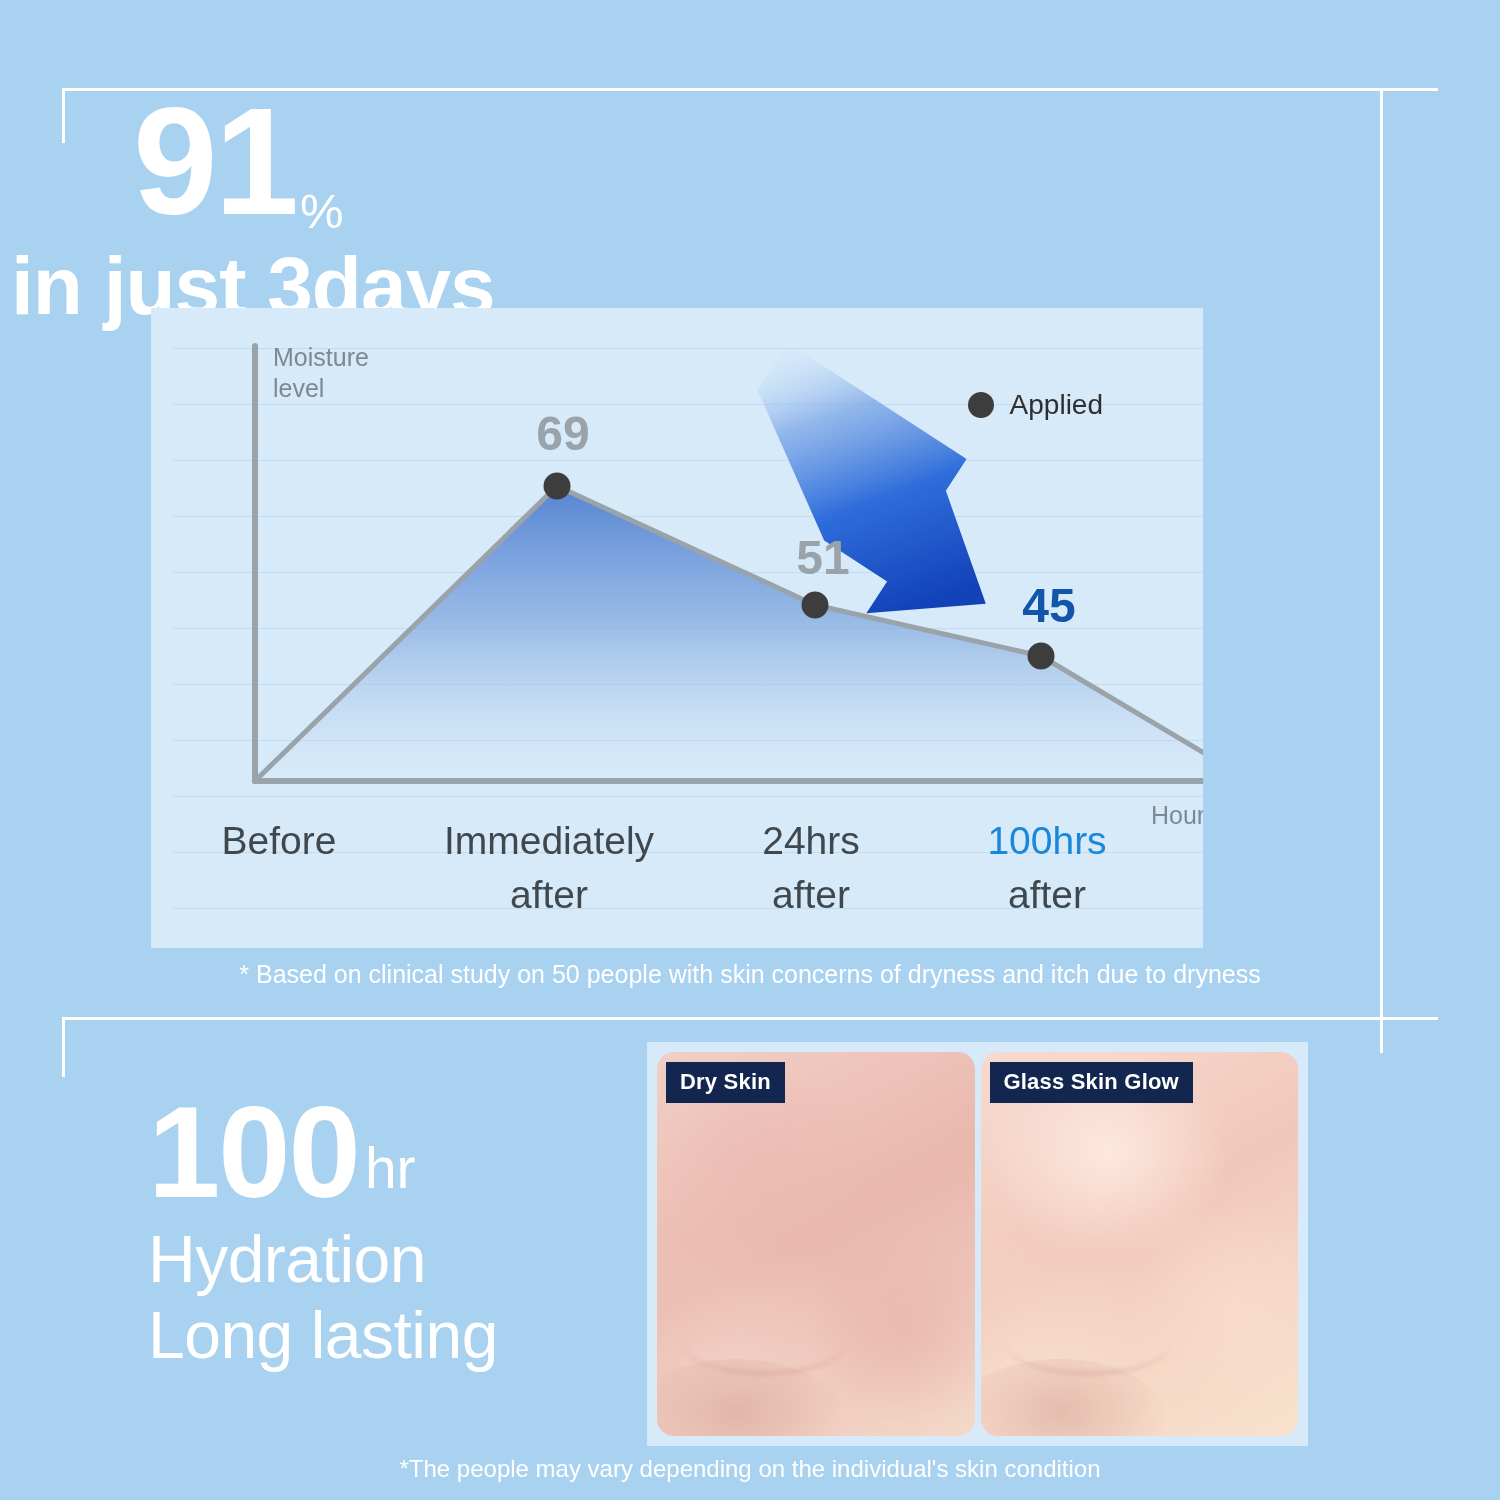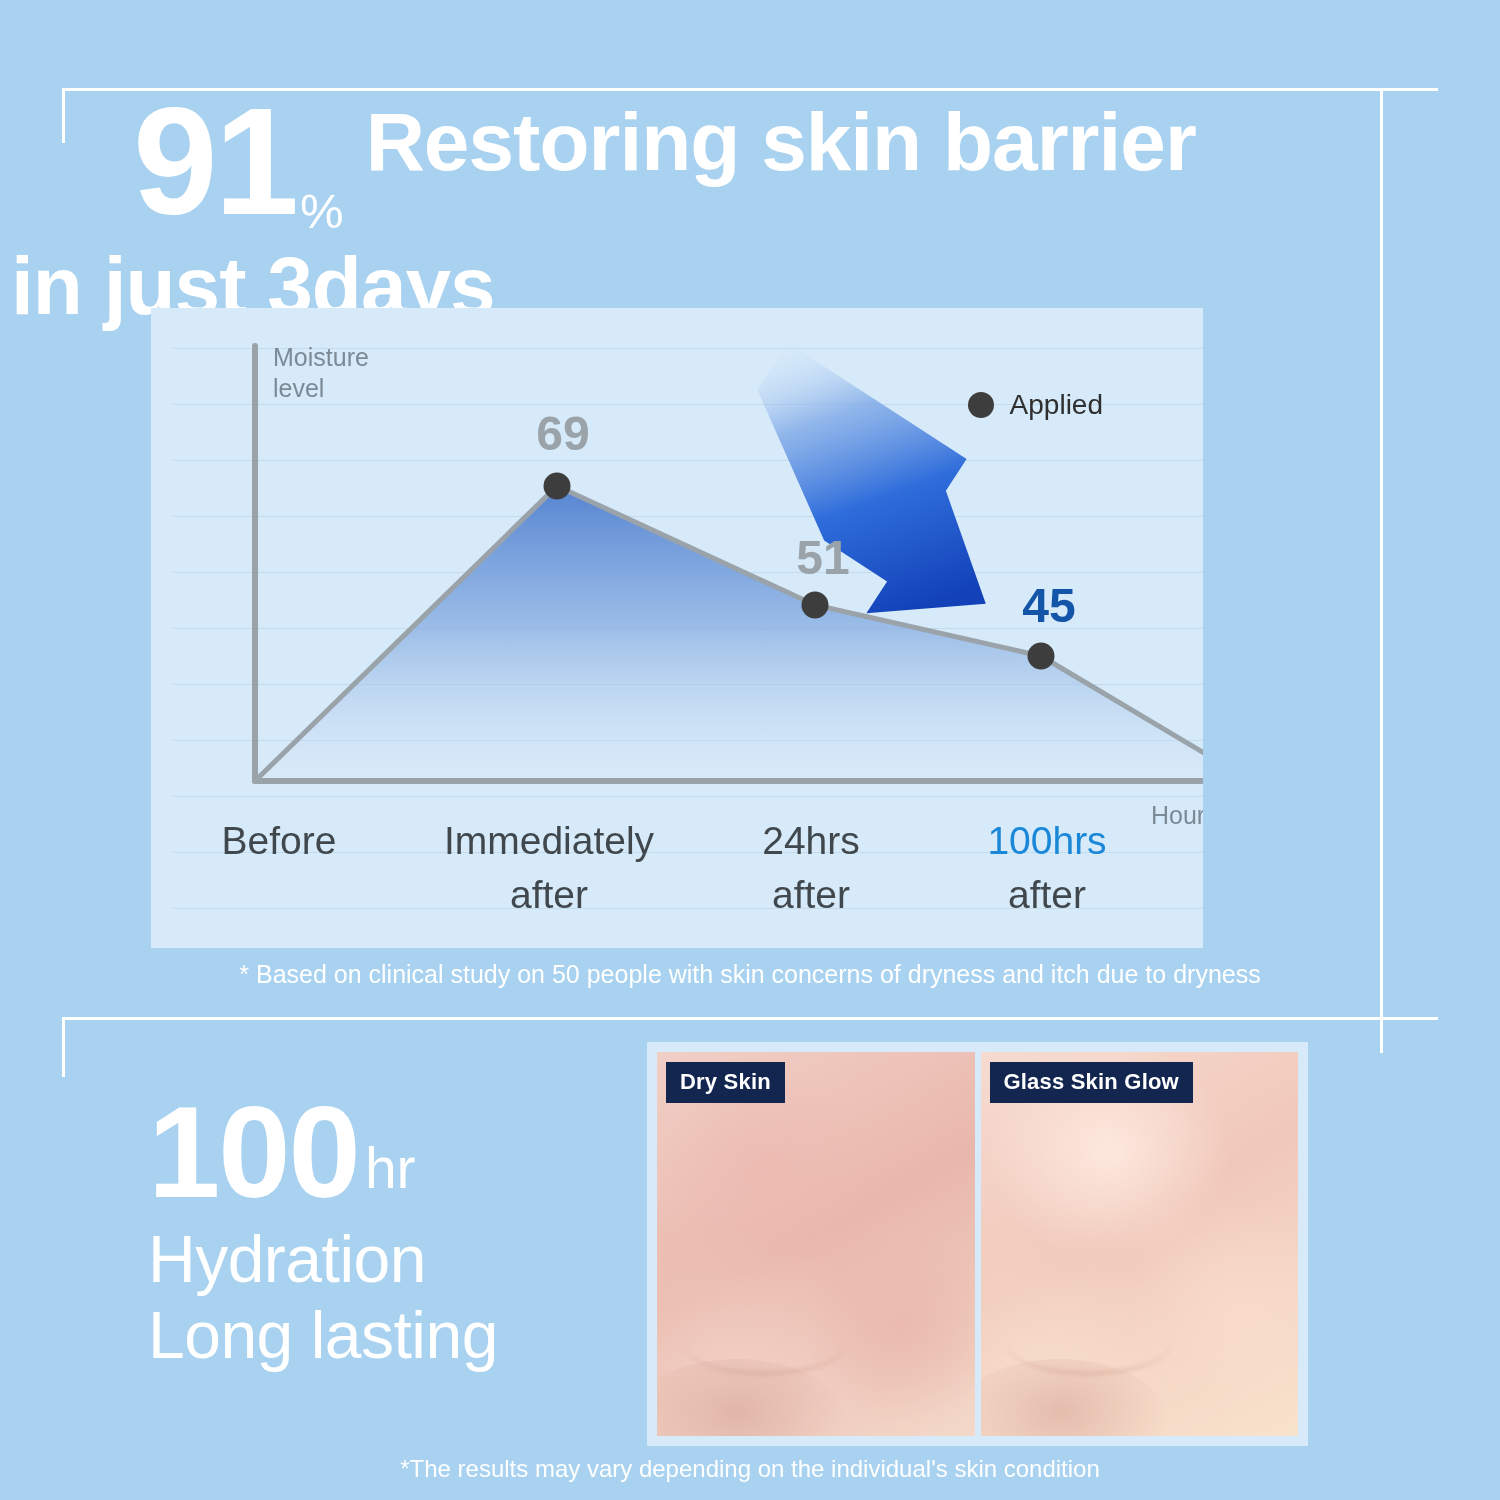--- a/index.html
+++ b/index.html
@@ -222,20 +222,21 @@
     position: relative;
     width: 641px;
     height: 384px;
     display: flex;
     gap: 6px;
   }
   .photo {
     position: relative;
     flex: 1;
     overflow: hidden;
+    border-radius: 17px;
   }
   .skin-a {
     position: absolute;
     inset: 0;
     background:
       radial-gradient(ellipse 55% 42% at 34% 30%, rgba(236,186,178,0.72) 0%, rgba(236,186,178,0) 62%),
       radial-gradient(ellipse 48% 38% at 78% 72%, rgba(231,175,166,0.52) 0%, rgba(231,175,166,0) 66%),
       radial-gradient(ellipse 70% 60% at 22% 88%, rgba(244,214,202,0.75) 0%, rgba(244,214,202,0) 70%),
       linear-gradient(152deg, #f0cfc6 0%, #eec4ba 24%, #e9b7ac 48%, #edc4b8 70%, #f3d9c9 100%);
   }
@@ -296,23 +297,20 @@
 <div class="rule rule-left-v"></div>
 <div class="rule rule-right-v"></div>
 <div class="rule rule-mid"></div>
 <div class="rule rule-left-v2"></div>
 
 <div class="headline">
   <div class="headline-row">
     <div class="big-number">91</div>
     <div class="pct-stack">
       <div class="pct">%</div>
-    </div>
-    <div class="headline-text">
-      <div class="headline-line1">Restoring skin barrier</div>
     </div>
   </div>
   <div class="headline-line2">in just 3days</div>
 </div>
 
 <div class="chart-panel">
 
   <div class="gridlines">
     <div class="gridline" style="top:40px"></div>
     <div class="gridline" style="top:96px"></div>
@@ -427,13 +425,13 @@
     </div>
     <div class="photo">
       <div class="skin-b"></div>
       <div class="cheek-shadow"></div>
       <div class="crease"></div>
       <div class="photo-tag">Glass Skin Glow</div>
     </div>
   </div>
 </div>
 
-<div class="footnote2">*The results may vary depending on the individual's skin condition</div>
+<div class="footnote2">*The people may vary depending on the individual's skin condition</div>
 
 </body></html>

